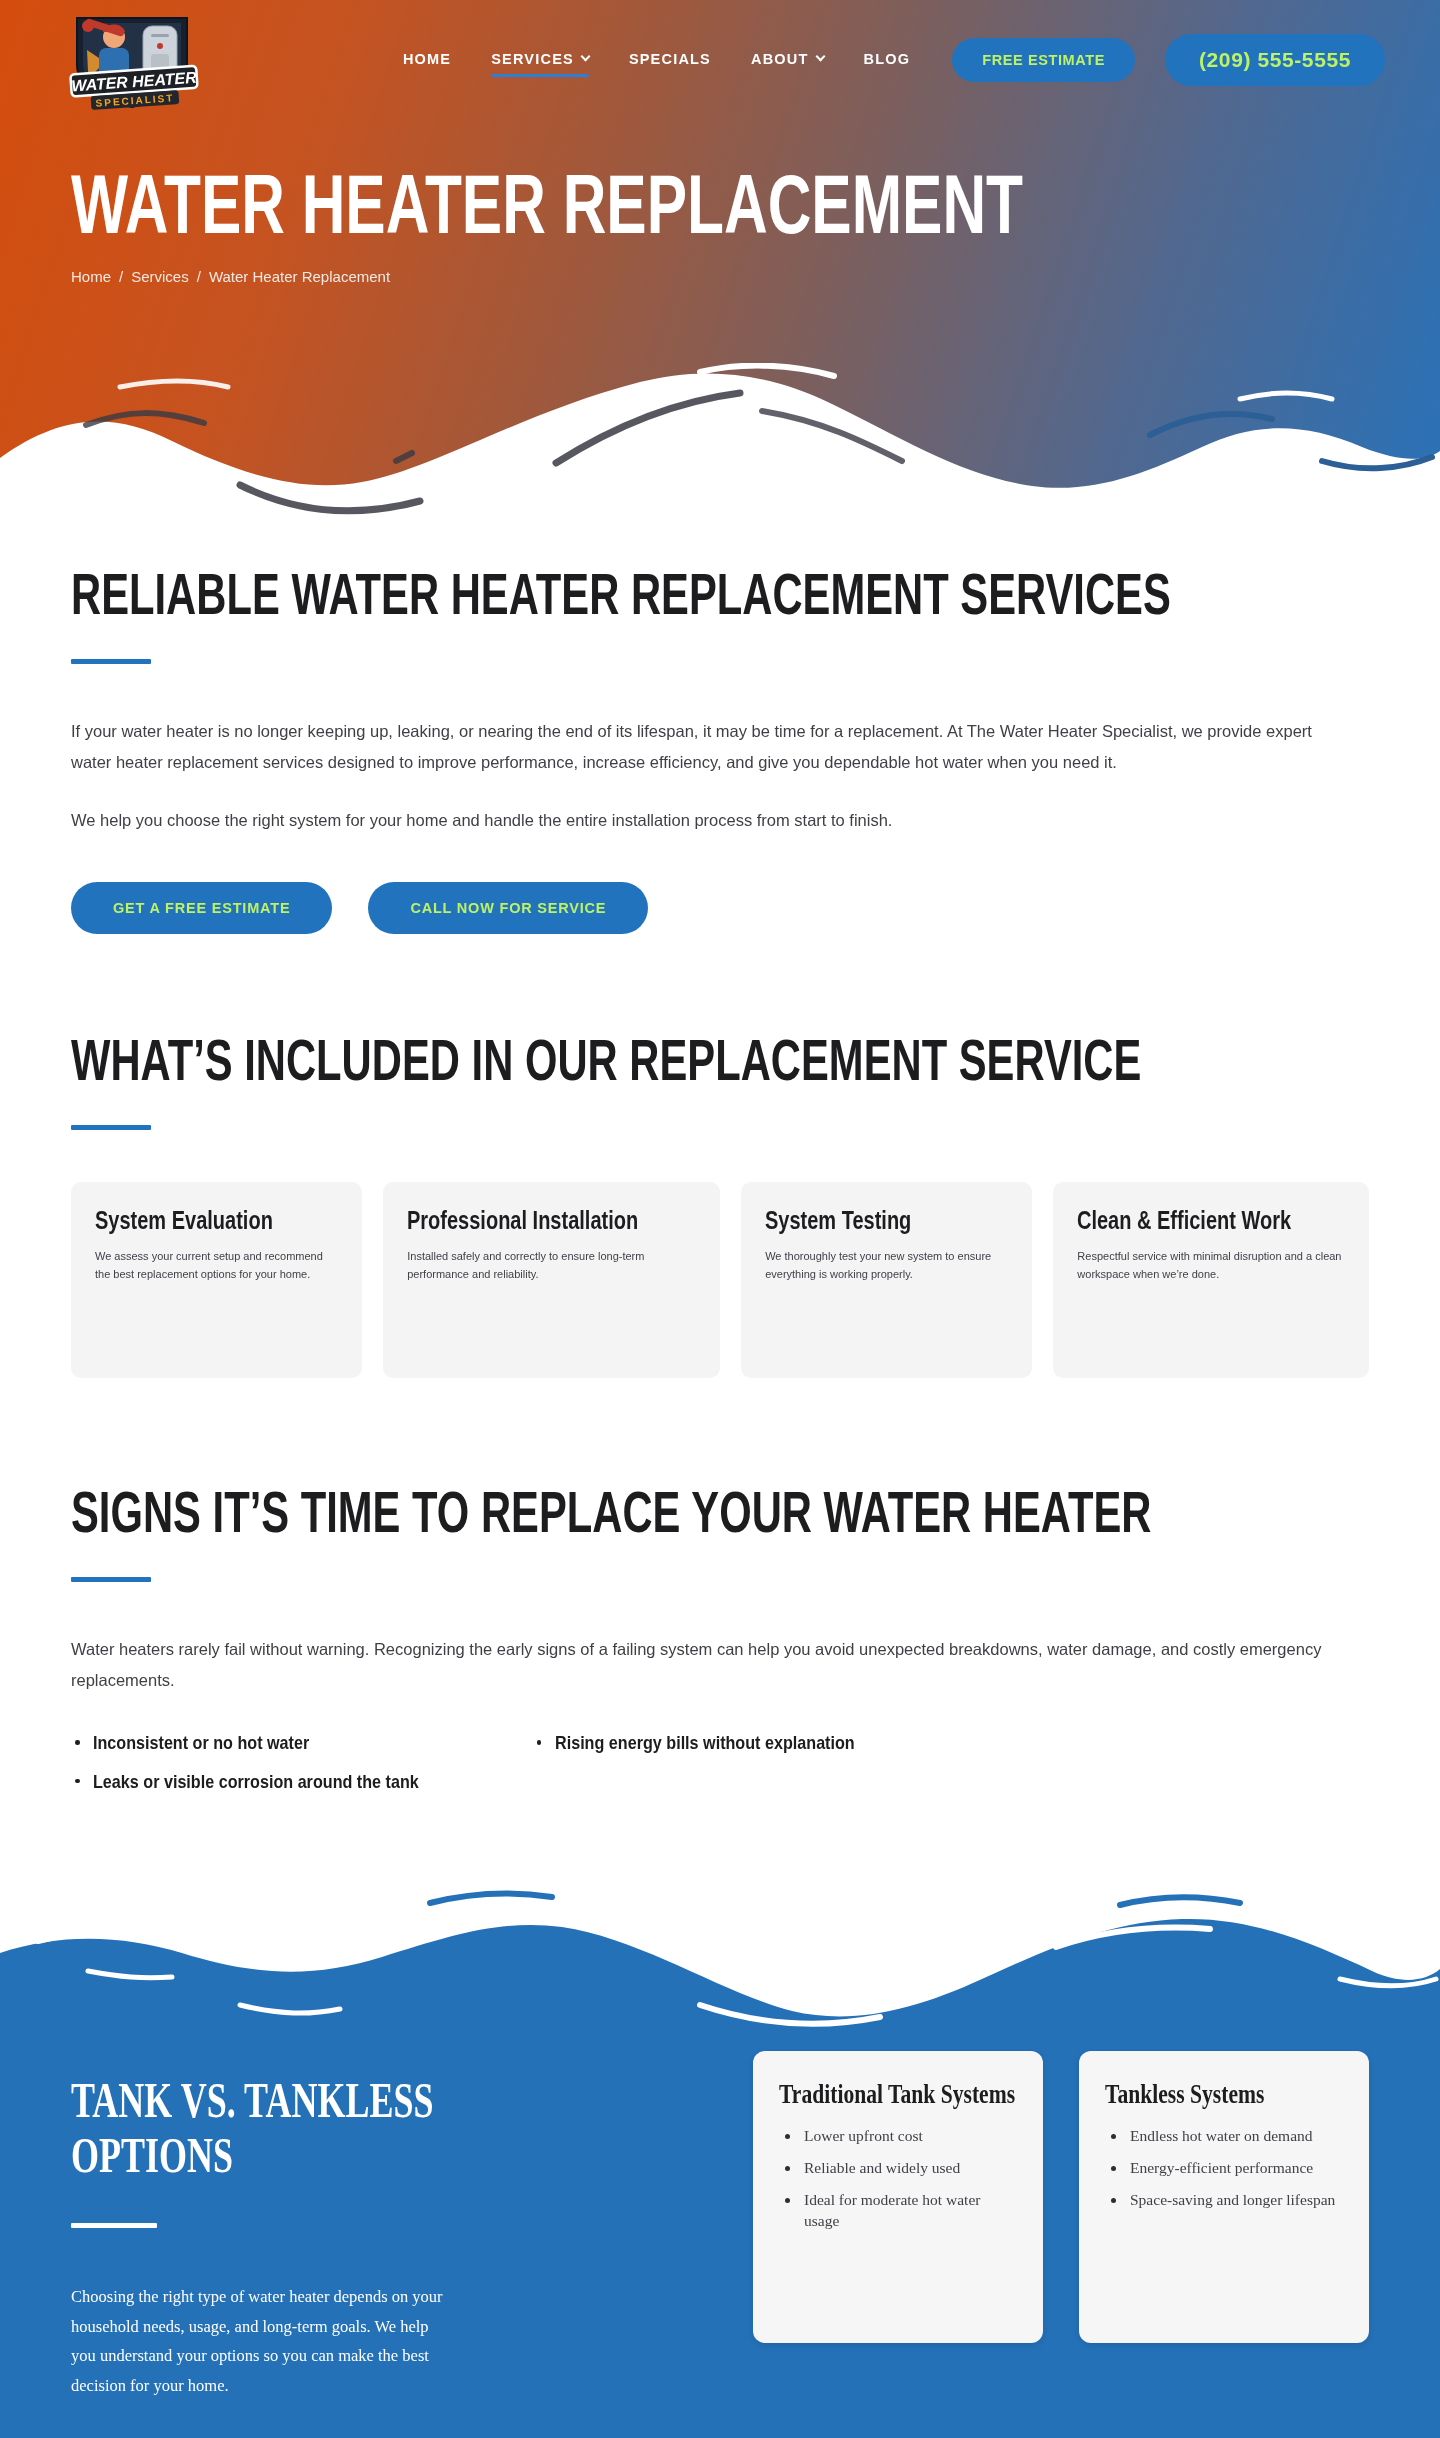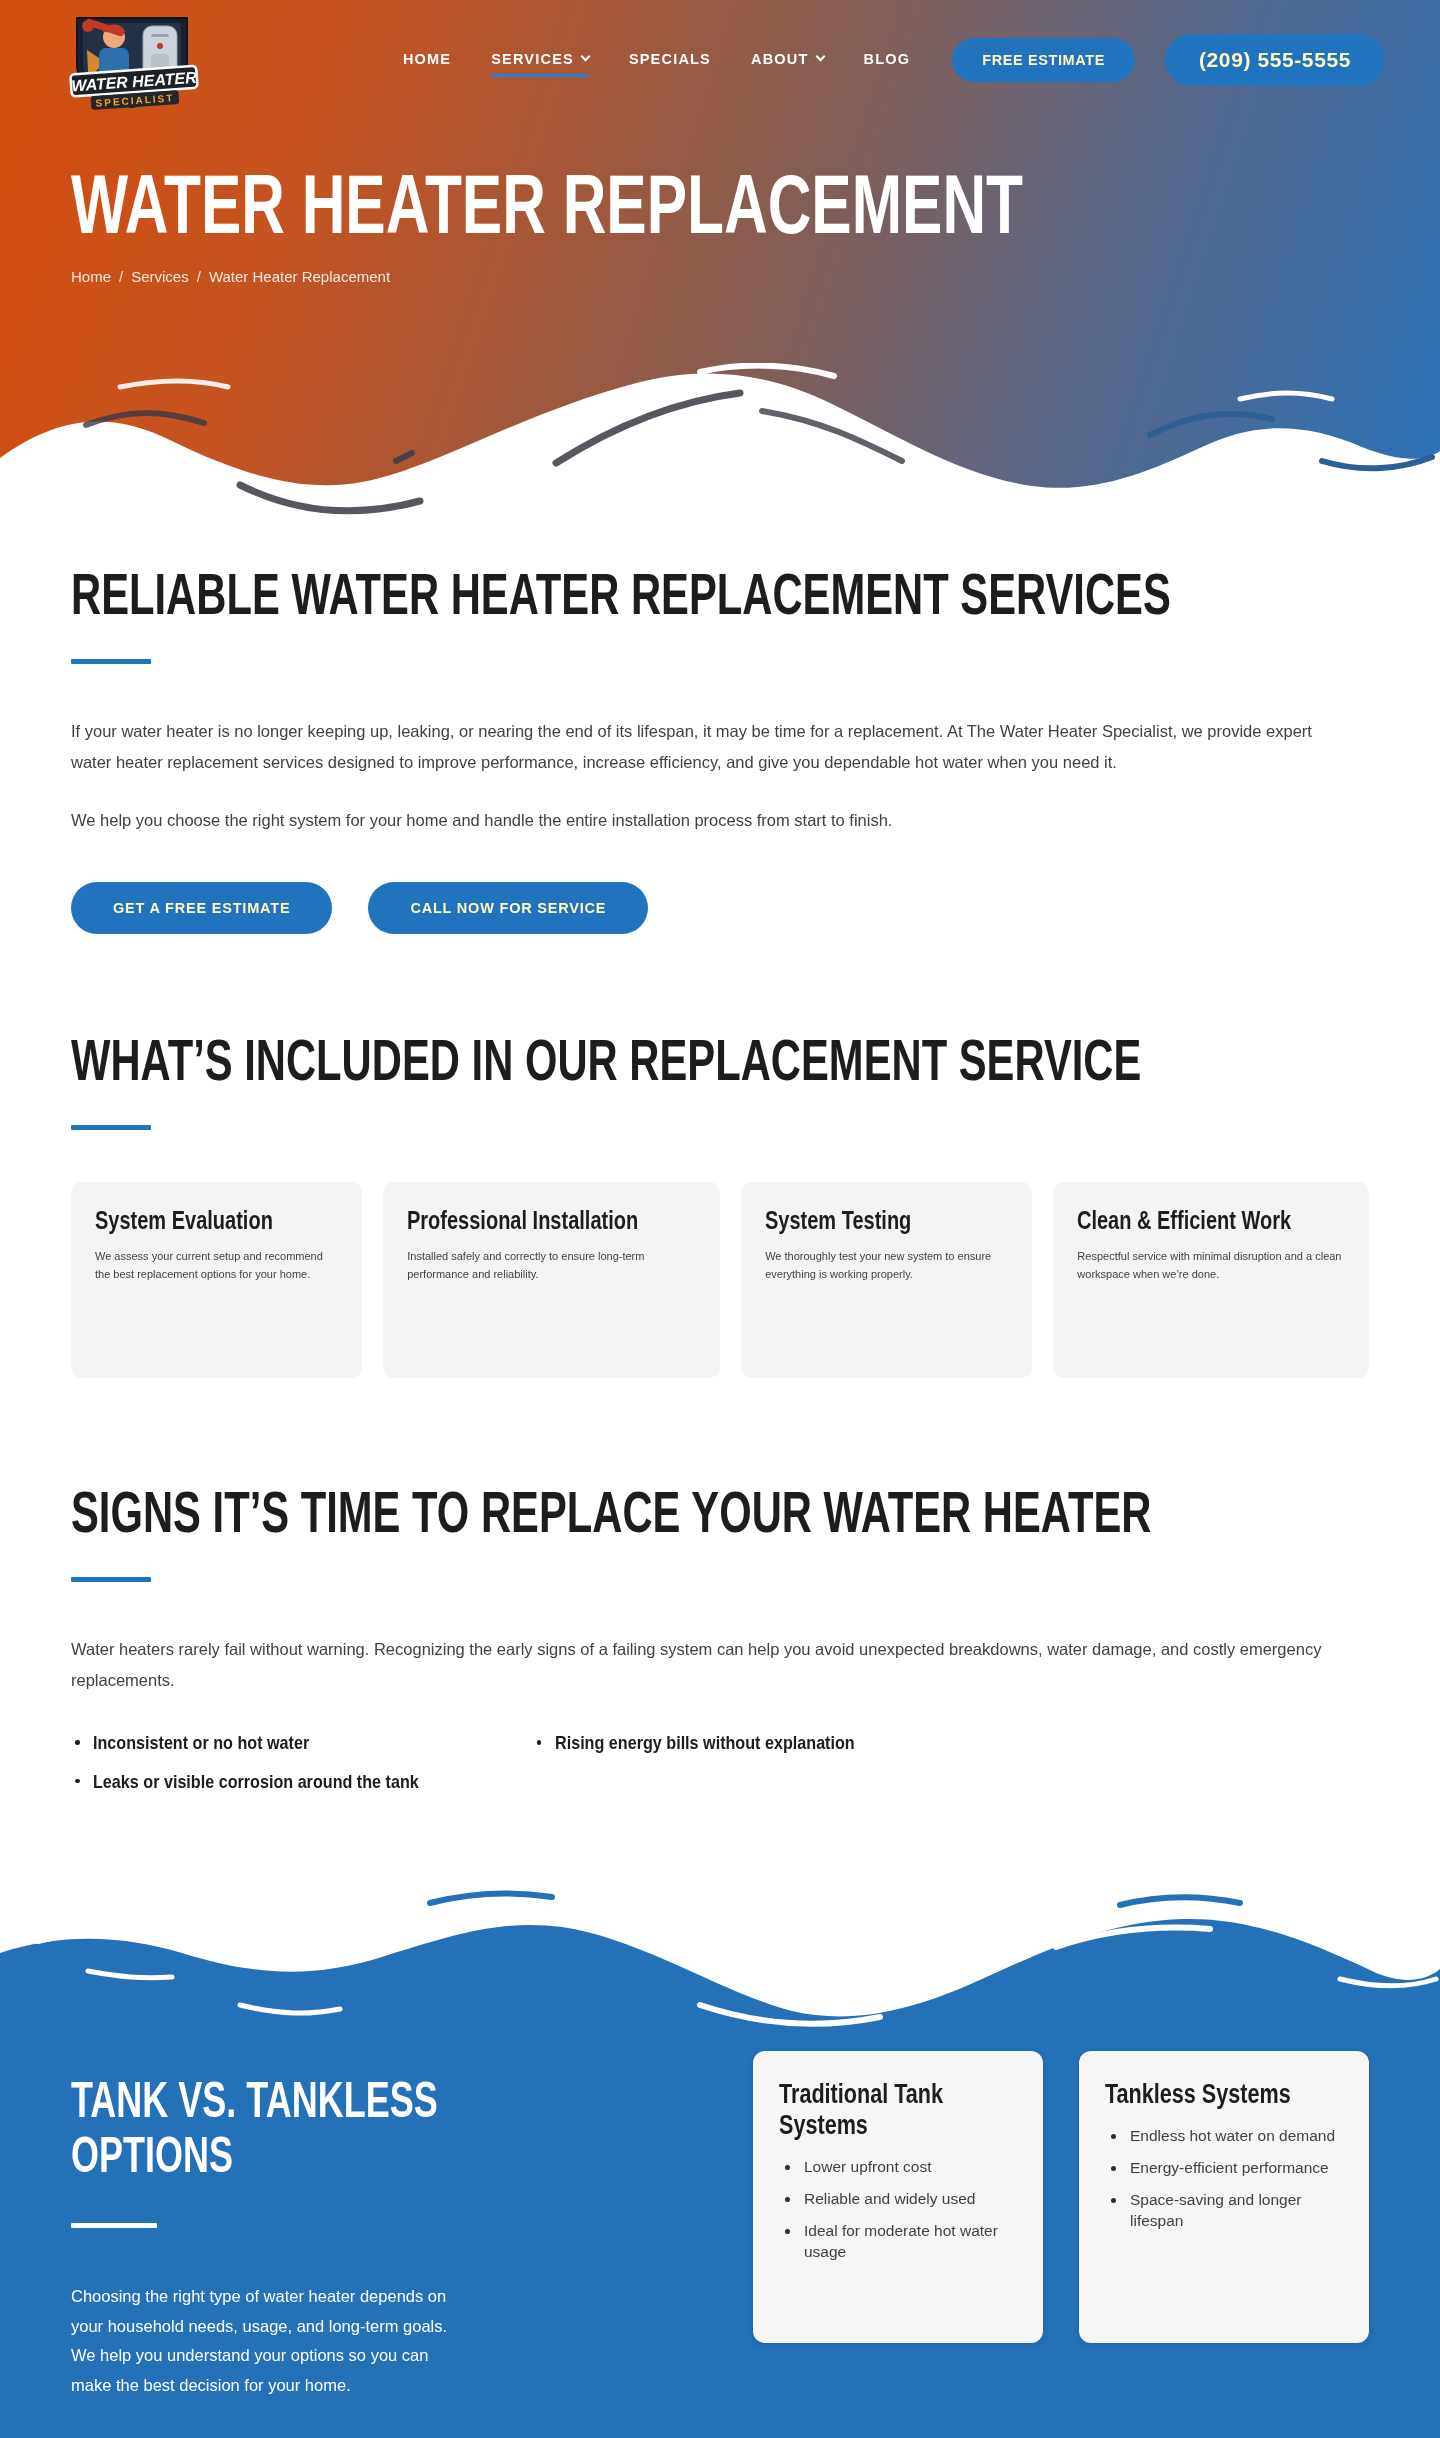--- a/index.html
+++ b/index.html
@@ -32,21 +32,21 @@
   .chev {
     width:7px; height:7px; border-right:2.5px solid #fff; border-bottom:2.5px solid #fff;
     transform:rotate(45deg); margin-left:8px; margin-top:-5px;
   }
   .nav-item.active::after {
     content:""; position:absolute; left:0; right:0; bottom:-8px; height:3px;
     background:#2b7fd6; border-radius:2px;
   }
   .header-ctas { display:flex; align-items:center; gap:30px; margin-left:42px; }
   .pill {
-    background:#2173bd; color:#fef9c3; border:none; cursor:pointer;
+    background:#2173bd; color:#bef264; border:none; cursor:pointer;
     border-radius:999px; font-family:"Liberation Sans",sans-serif;
     font-weight:700; letter-spacing:.6px;
   }
   .pill.sm { font-size:14.5px; padding:14px 30px; }
   .pill.phone { font-size:21px; padding:14px 34px; }
   .hero-body { padding:0 71px; }
   .hero-title {
     margin-top:52px;
     color:#fff; font-weight:800; font-size:84px; line-height:1;
   }
@@ -83,21 +83,21 @@
   .sign-item .dot {
     position:absolute; left:4px; top:9px; width:4.5px; height:4.5px; border-radius:50%; background:#1f1f23;
   }
   .cond-block {
     font-weight:800; color:#1d1d20; font-size:19px; line-height:1.3;
     transform:scaleX(.85); transform-origin:0 0; width:117.6%;
   }
 
   
   .wave2 { display:block; width:1440px; height:150px; background:#ffffff; }
-  .blue-section { background:#2471b8; height:403px; padding:56px 71px 14px; position:relative; }
+  .blue-section { background:#2471b8; height:403px; padding:56px 71px 14px; position:relative;font-family:Liberation Serif, serif; }
   .blue-flex { display:flex; align-items:flex-start; }
   .opts-left { flex:0 0 400px; margin-top:-18px; }
   .opts-h { color:#fff; font-weight:800; font-size:50px; line-height:1.1; }
   .opts-h .squeeze { transform:scaleX(.72); }
   .rule-w { width:86px; height:5px; background:#fff; margin-top:40px; border-radius:1px; }
   .opts-p { margin-top:54px; color:#fff; font-size:16.5px; line-height:1.8; max-width:380px; }
   .opts-cards { display:flex; gap:36px; margin-left:auto; margin-top:-40px; }
   .opt-card {
     width:290px; min-height:292px; background:#f6f6f7; border-radius:12px;
     padding:28px 26px; box-shadow:0 2px 6px rgba(0,0,0,.12);

